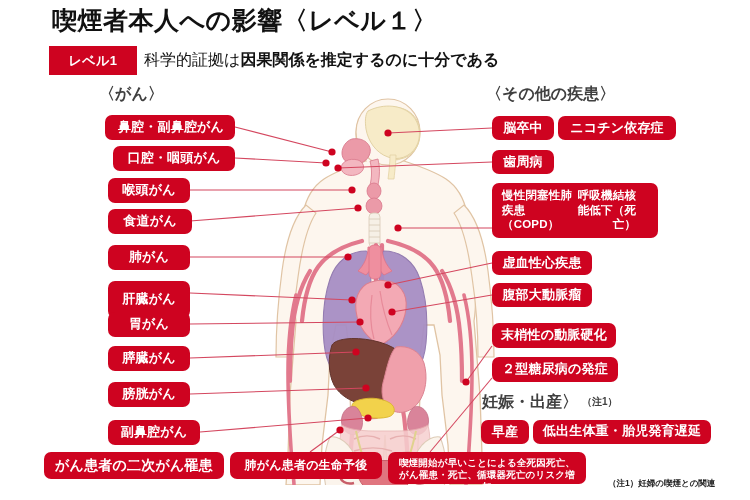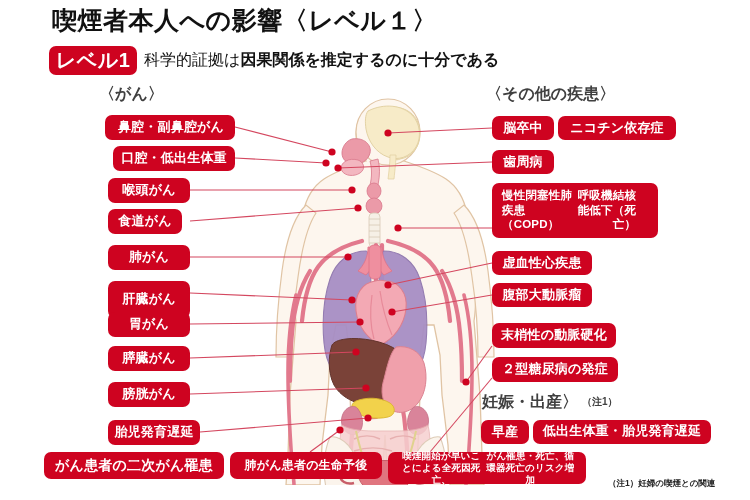--- a/index.html
+++ b/index.html
@@ -32,24 +32,24 @@
     letter-spacing: 0.5px;
     color: #111111;
     white-space: nowrap;
   }
   .level-badge {
     position: absolute;
     left: 49px;
     top: 46px;
     width: 88px;
     height: 29px;
-    border-radius: 7px;
+    border-radius: 0;
     background: #ce0320;
     color: #ffffff;
-    font-size: 20px;
+    font-size: 13px;
     font-weight: bold;
     display: flex;
     align-items: center;
     justify-content: center;
     letter-spacing: 0.5px;
   }
   .level-desc {
     position: absolute;
     left: 144px;
     top: 50px;
@@ -98,20 +98,21 @@
   .pill.multi {
     white-space: normal;
     align-items: flex-start;
     justify-content: flex-start;
     text-align: left;
     padding: 5px 10px;
   }
   .pill.multi.center {
     text-align: center;
     align-items: center;
+    flex-direction: column;
   }
 
   
   #connectors {
     position: absolute;
     left: 0; top: 0;
     width: 750px; height: 500px;
     pointer-events: none;
   }
   #anatomy {
@@ -347,29 +348,29 @@
       <circle cx="398" cy="228" r="3.6"></circle>
       <circle cx="388" cy="285" r="3.6"></circle>
       <circle cx="392" cy="312" r="3.6"></circle>
       <circle cx="466" cy="382" r="3.6"></circle>
       <circle cx="340" cy="430" r="3.6"></circle>
     </g>
   </svg>
 
   <div id="pill-layer">
       <div class="pill" style="left: 105px; top: 115px; width: 130px; height: 25px; padding-left: 12px;">鼻腔・副鼻腔がん</div>
-      <div class="pill" style="left: 113px; top: 146px; width: 122px; height: 25px;">口腔・低出生体重</div>
+      <div class="pill" style="left: 113px; top: 146px; width: 122px; height: 25px;">口腔・咽頭がん</div>
       <div class="pill" style="left: 108px; top: 178px; width: 82px; height: 25px;">喉頭がん</div>
-      <div class="pill" style="left: 108px; top: 209px; width: 74px; height: 25px;">食道がん</div>
+      <div class="pill" style="left: 108px; top: 209px; width: 84px; height: 25px;">食道がん</div>
       <div class="pill" style="left: 108px; top: 245px; width: 82px; height: 25px;">肺がん</div>
       <div class="pill" style="left: 108px; top: 281px; width: 82px; height: 37px;">肝臓がん</div>
       <div class="pill" style="left: 108px; top: 312px; width: 82px; height: 25px;">胃がん</div>
       <div class="pill" style="left: 108px; top: 346px; width: 82px; height: 25px;">膵臓がん</div>
       <div class="pill" style="left: 108px; top: 382px; width: 82px; height: 25px;">膀胱がん</div>
-      <div class="pill" style="left: 108px; top: 420px; width: 92px; height: 25px;">胎児発育遅延</div>
+      <div class="pill" style="left: 108px; top: 420px; width: 92px; height: 25px;">副鼻腔がん</div>
       <div class="pill" style="left: 492px; top: 116px; width: 62px; height: 24px;">脳卒中</div>
       <div class="pill" style="left: 558px; top: 116px; width: 118px; height: 24px;">ニコチン依存症</div>
       <div class="pill" style="left: 492px; top: 150px; width: 62px; height: 24px;">歯周病</div>
       <div class="pill" style="left: 492px; top: 251px; width: 100px; height: 24px;">虚血性心疾患</div>
       <div class="pill" style="left: 492px; top: 283px; width: 100px; height: 24px;">腹部大動脈瘤</div>
       <div class="pill" style="left: 492px; top: 323px; width: 124px; height: 25px;">末梢性の動脈硬化</div>
       <div class="pill" style="left: 492px; top: 357px; width: 126px; height: 25px;">２型糖尿病の発症</div>
       <div class="pill multi" style="left: 492px; top: 183px; width: 166px; height: 55px; font-size: 11.5px;">
         <div>慢性閉塞性肺疾患（COPD）</div>
         <div>呼吸機能低下</div>

